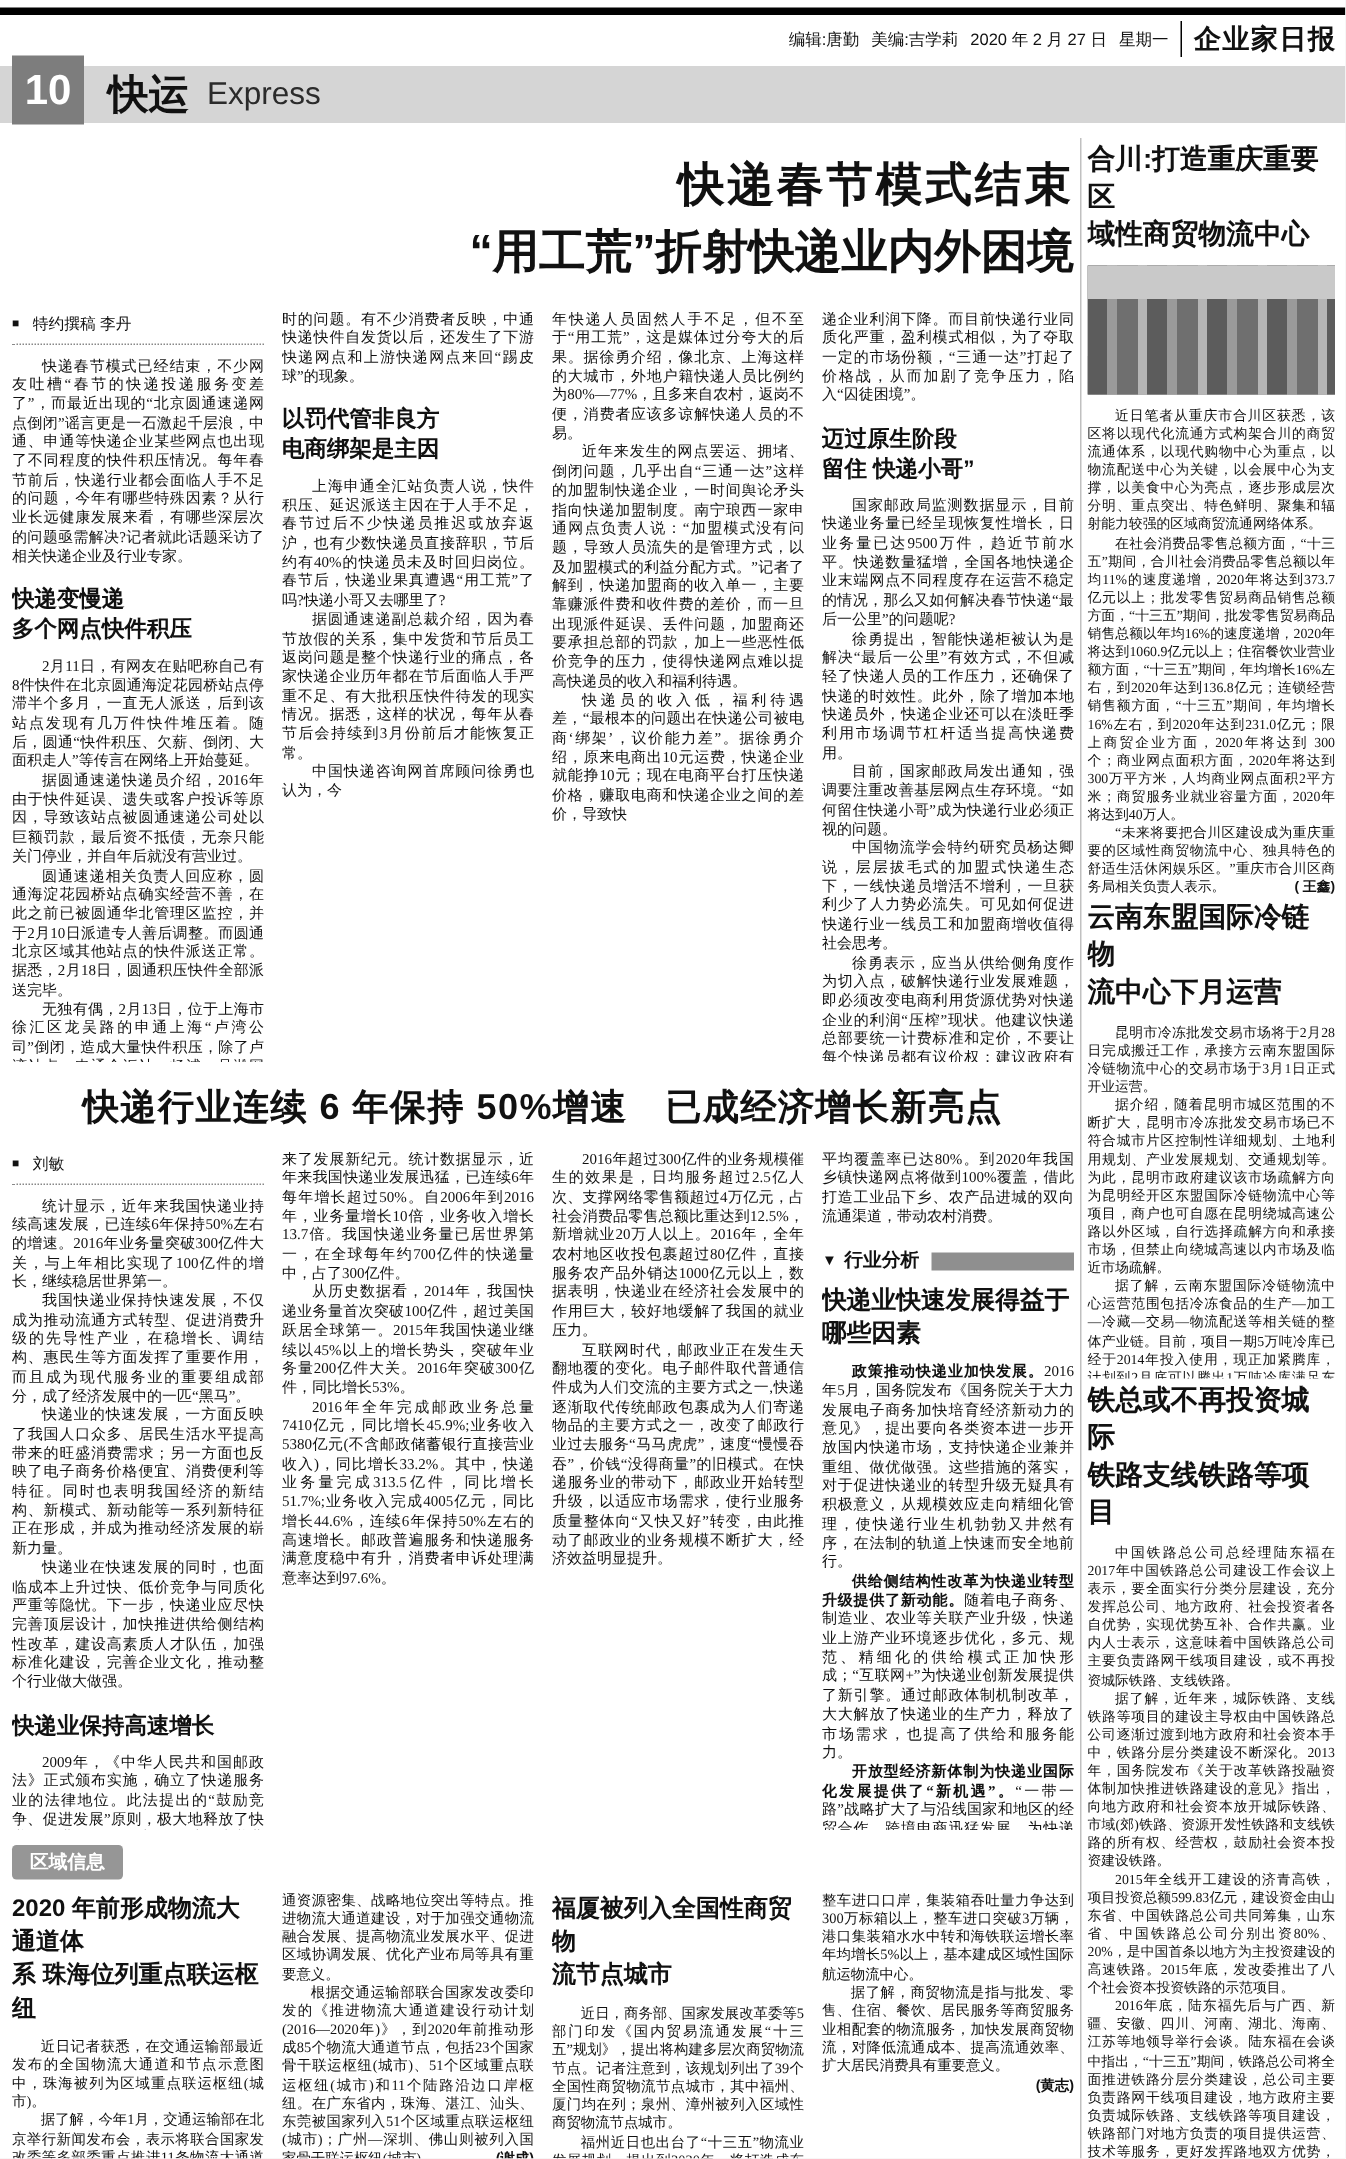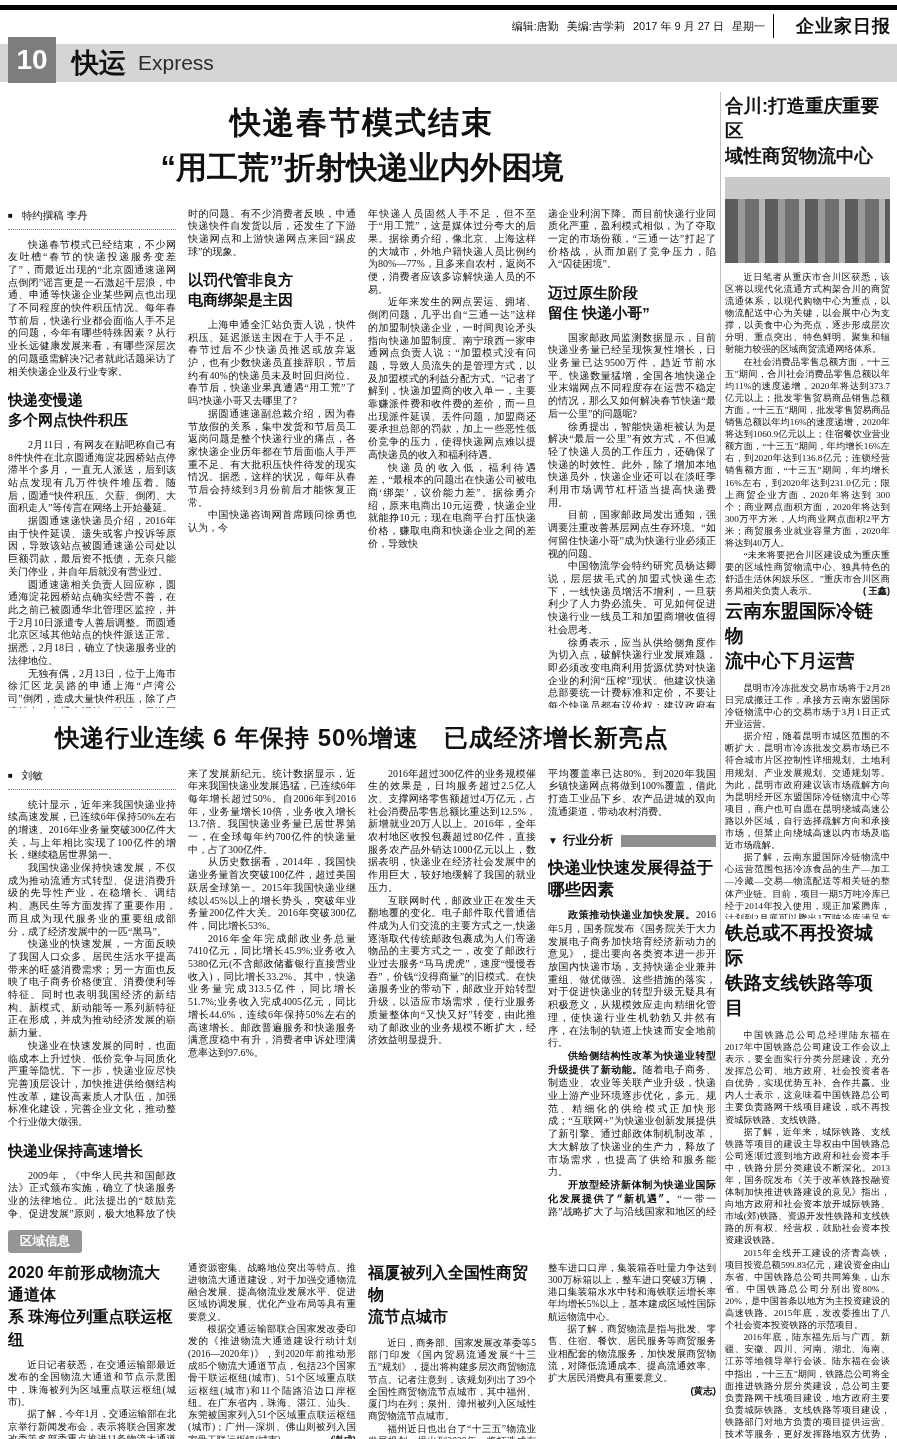--- a/index.html
+++ b/index.html
@@ -4,37 +4,37 @@
 <style>
   * { box-sizing: border-box; }
   html,body { margin:0; padding:0; background:#f2f2f2; }
   body { width:897px; font-family:"Liberation Serif","DejaVu Serif",serif; color:#111; }
   .page { position:relative; width:897px; height:1439px; background:#fff; overflow:hidden; }
 
   
   .top-rule { margin:5px 0 0 0; height:5px; background:#000; }
   .edit-row { display:flex; justify-content:flex-end; align-items:center; gap:8px;
               font-size:11px; padding:4px 4px 3px 0; font-family:"Liberation Sans",sans-serif; }
-  .paper-name { font-weight:bold; font-size:18px; border-left:1.5px solid #000; padding:0 2px 0 22px;
+  .paper-name { font-weight:bold; font-size:18px; border-left:1.5px solid #000; padding:0 2px 0 8px;
                 font-family:"Liberation Serif",serif; letter-spacing:1px; }
   .banner { position:relative; margin-top:3px; height:38px; background:#d5d5d5; display:flex; align-items:center; }
   .pagenum { width:48px; height:46px; margin-left:8px; margin-top:-6px; background:#7d7d7d; color:#fff;
              font-size:28px; font-weight:bold; display:flex; align-items:center; justify-content:center;
              font-family:"Liberation Sans",sans-serif; }
   .sec-cn { font-size:27px; font-weight:bold; margin-left:16px; font-family:"Liberation Sans",sans-serif; }
   .sec-en { font-size:21px; color:#2b2b2b; margin-left:12px; font-family:"Liberation Sans",sans-serif; }
 
   
   .content { display:flex; padding:10px 6px 0 8px; }
   .main { width:708px; flex:none; }
   .vdivider { width:1px; background:#c0c0c0; margin:0 4px; }
   .sidebar { width:165px; flex:none; }
 
   
-  .a1 h1 { text-align:center; margin:8px 0 18px; font-weight:bold; line-height:1.38;
+  .a1 h1 { text-align:right; margin:8px 0 18px; font-weight:bold; line-height:1.38;
            font-family:"Liberation Sans",sans-serif; }
   .hl1 { font-size:31px; letter-spacing:2px; }
   .hl2 { font-size:31px; letter-spacing:0; }
   .a1-cols { display:flex; gap:12px; height:500px; overflow:hidden; }
   .col { width:168px; flex:none; overflow:hidden; }
   .colgroup { width:348px; flex:none; display:flex; flex-direction:row; overflow:hidden; }
   .cols2 { display:flex; gap:12px; flex:1; overflow:hidden; }
   .cols2 .col { width:168px; }
 
   .byline { font-size:10.5px; padding:1px 0 6px; border-bottom:1px dotted #888; margin-bottom:9px;
@@ -72,21 +72,21 @@
   .a2 .main-head { text-align:center; font-size:24px; font-weight:bold; margin:4px 0 14px; letter-spacing:1px;
                    font-family:"Liberation Sans",sans-serif; }
   .a2-cols { display:flex; gap:12px; height:452px; overflow:hidden; }
 
   .abar { display:flex; align-items:center; margin:14px 0 8px; font-weight:bold; font-size:12.5px;
           font-family:"Liberation Sans",sans-serif; }
   .abar .tri { margin-right:5px; font-size:10px; }
   .abar .bar { flex:1; height:12px; background:#8f8f8f; margin-left:8px; }
   .h2sub { font-size:16.5px; font-weight:600; margin:4px 0 9px; line-height:1.3;
            font-family:"Liberation Sans",sans-serif; }
-  .col p b { font-family:Liberation Mono, monospace; }
+  .col p b { font-family:Liberation Serif, serif; }
 
   
   .region-label { display:inline-block; background:#969696; color:#fff; font-size:12.5px; font-weight:bold;
                   padding:3px 12px 3px; border-radius:3px; margin:10px 0 9px;
                   font-family:"Liberation Sans",sans-serif; }
   .bottom { display:flex; gap:12px; height:226px; overflow:hidden; }
   .barticle { width:348px; flex:none; display:flex; gap:12px; }
   .bcol { width:168px; flex:none; overflow:hidden; }
   .bhead { font-size:16px; font-weight:bold; line-height:1.4; margin:0 0 8px; white-space:pre-line;
            font-family:"Liberation Sans",sans-serif; }
@@ -104,21 +104,21 @@
 </head>
 <body>
 
 <div class="page">
 
   <div class="top-rule"></div>
 
   <div class="edit-row">
     <span>编辑:唐勤</span>
     <span>美编:吉学莉</span>
-    <span>2017 年 9 月 27 日</span>
+    <span>2020 年 2 月 27 日</span>
     <span>星期一</span>
     <span class="paper-name">企业家日报</span>
   </div>
 
   <div class="banner">
     <div class="pagenum">10</div>
     <span class="sec-cn">快运</span>
     <span class="sec-en">Express</span>
   </div>
 
@@ -137,21 +137,21 @@
             <div class="byline">
               <span class="mk">■</span>
               <span>特约撰稿 李丹</span>
             </div>
             <div>
                 <p>快递春节模式已经结束，不少网友吐槽“春节的快递投递服务变差了”，而最近出现的“北京圆通速递网点倒闭”谣言更是一石激起千层浪，中通、申通等快递企业某些网点也出现了不同程度的快件积压情况。每年春节前后，快递行业都会面临人手不足的问题，今年有哪些特殊因素？从行业长远健康发展来看，有哪些深层次的问题亟需解决?记者就此话题采访了相关快递企业及行业专家。</p>
                 <h3 class="colhead">快递变慢递
 多个网点快件积压</h3>
                 <p>2月11日，有网友在贴吧称自己有8件快件在北京圆通海淀花园桥站点停滞半个多月，一直无人派送，后到该站点发现有几万件快件堆压着。随后，圆通“快件积压、欠薪、倒闭、大面积走人”等传言在网络上开始蔓延。</p>
                 <p>据圆通速递快递员介绍，2016年由于快件延误、遗失或客户投诉等原因，导致该站点被圆通速递公司处以巨额罚款，最后资不抵债，无奈只能关门停业，并自年后就没有营业过。</p>
-                <p>圆通速递相关负责人回应称，圆通海淀花园桥站点确实经营不善，在此之前已被圆通华北管理区监控，并于2月10日派遣专人善后调整。而圆通北京区域其他站点的快件派送正常。据悉，2月18日，确立了快递服务业的法律地位。</p>
+                <p>圆通速递相关负责人回应称，圆通海淀花园桥站点确实经营不善，在此之前已被圆通华北管理区监控，并于2月10日派遣专人善后调整。而圆通北京区域其他站点的快件派送正常。据悉，2月18日，圆通积压快件全部派送完毕。</p>
                 <p>无独有偶，2月13日，位于上海市徐汇区龙吴路的申通上海“卢湾公司”倒闭，造成大量快件积压，除了卢湾站点，申通全汇站、杨浦、吴淞网点也面临着积压问题。除了上海，北京某些站点也遭到了用户投诉。北京市民徐女士表示，昌平阳坊申通快递点距离自己家只有2公里，申通快递员却不派送，要自己去取件。</p>
               </div>
           </div>
           <div class="colgroup">
             <div class="photo photo1"></div>
             <div class="cols2">
               <div class="col">
                   <p class="cont">时的问题。有不少消费者反映，中通快递快件自发货以后，还发生了下游快递网点和上游快递网点来回“踢皮球”的现象。</p>
                   <h3 class="colhead">以罚代管非良方
 电商绑架是主因</h3>

